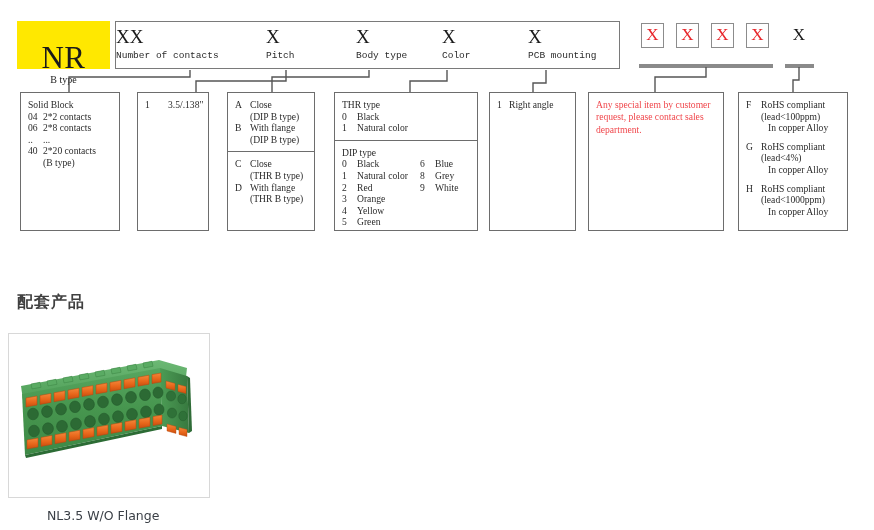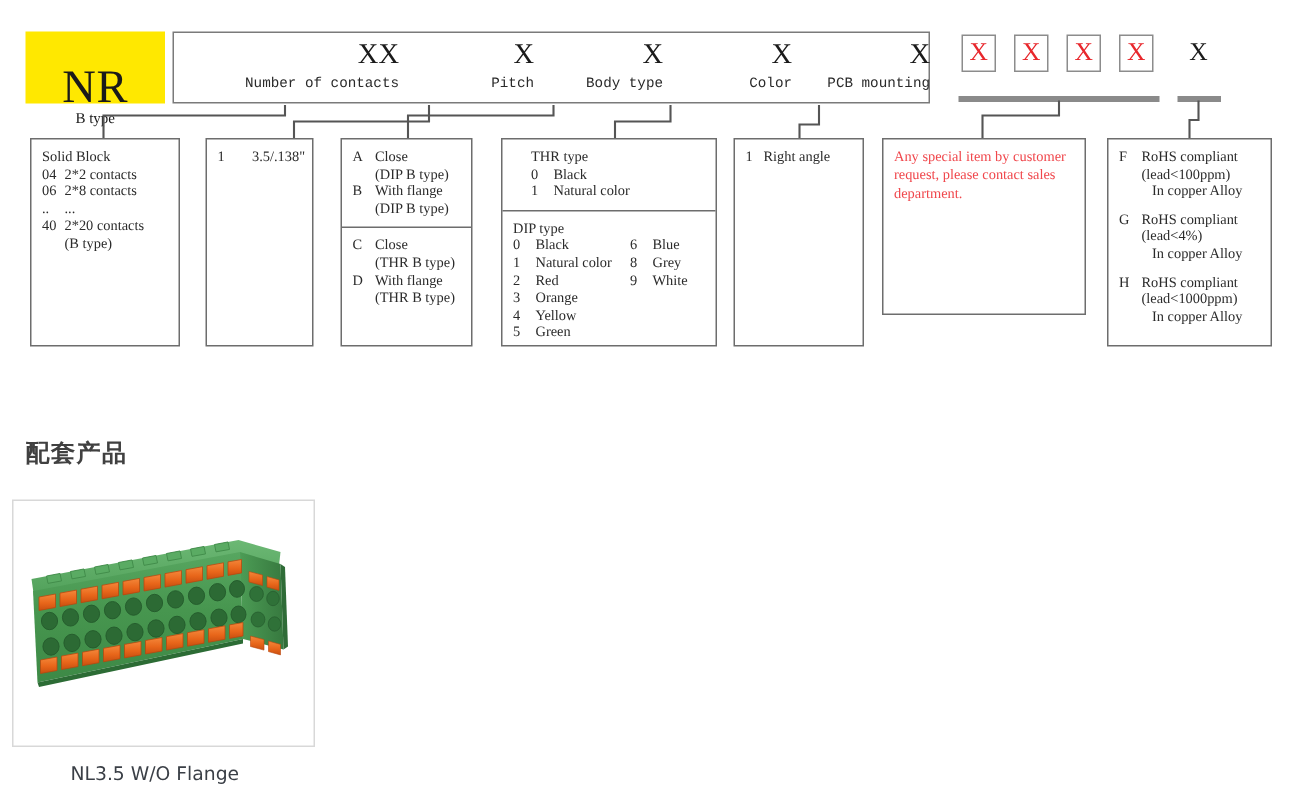--- a/index.html
+++ b/index.html
@@ -43,21 +43,21 @@
     position: absolute;
     left: 115px; top: 21px;
     width: 505px; height: 48px;
     border: 1.5px solid #7a7a7a;
     box-sizing: border-box;
     background: #fff;
   }
   .code-cell {
     position: absolute;
     top: 0;
-    text-align: right;
+    text-align: left;
     height: 100%;
   }
   .code-x {
     font-size: 19px;
     line-height: 26px;
     padding-top: 2px;
     color: #1a1a1a;
     font-family: "Liberation Serif", "DejaVu Serif", serif;
   }
   .code-label {
@@ -279,21 +279,21 @@
     <div class="indent">(THR B type)</div>
     <div class="row">
       <span class="key">D</span>
       <span class="val">With flange</span>
     </div>
     <div class="indent">(THR B type)</div>
   </div>
 </div>
 
 <div class="dbox" style="left:334px; top:92px; width:144px; height:139px;">
-  <div class="inner" style="padding-bottom:6px;margin-left:12px;">
+  <div class="inner" style="padding-bottom:6px;">
     <div>THR type</div>
     <div class="row">
       <span class="key">0</span>
       <span class="val">Black</span>
     </div>
     <div class="row">
       <span class="key">1</span>
       <span class="val">Natural color</span>
     </div>
   </div>
@@ -347,21 +347,21 @@
 
 <div class="dbox" style="left:489px; top:92px; width:87px; height:139px;">
   <div class="inner">
     <div class="row">
       <span class="key" style="width:12px;flex:0 0 12px;">1</span>
       <span class="val">Right angle</span>
     </div>
   </div>
 </div>
 
-<div class="dbox" style="left:588px; top:92px; width:136px; height:118px;">
+<div class="dbox" style="left:588px; top:92px; width:136px; height:139px;">
   <div class="inner">
     <div class="redtext">Any special item by customer request, please contact sales department.</div>
   </div>
 </div>
 
 <div class="dbox" style="left:738px; top:92px; width:110px; height:139px;">
   <div class="inner">
     <div class="row">
       <span class="key">F</span>
       <span class="val">RoHS compliant</span>

